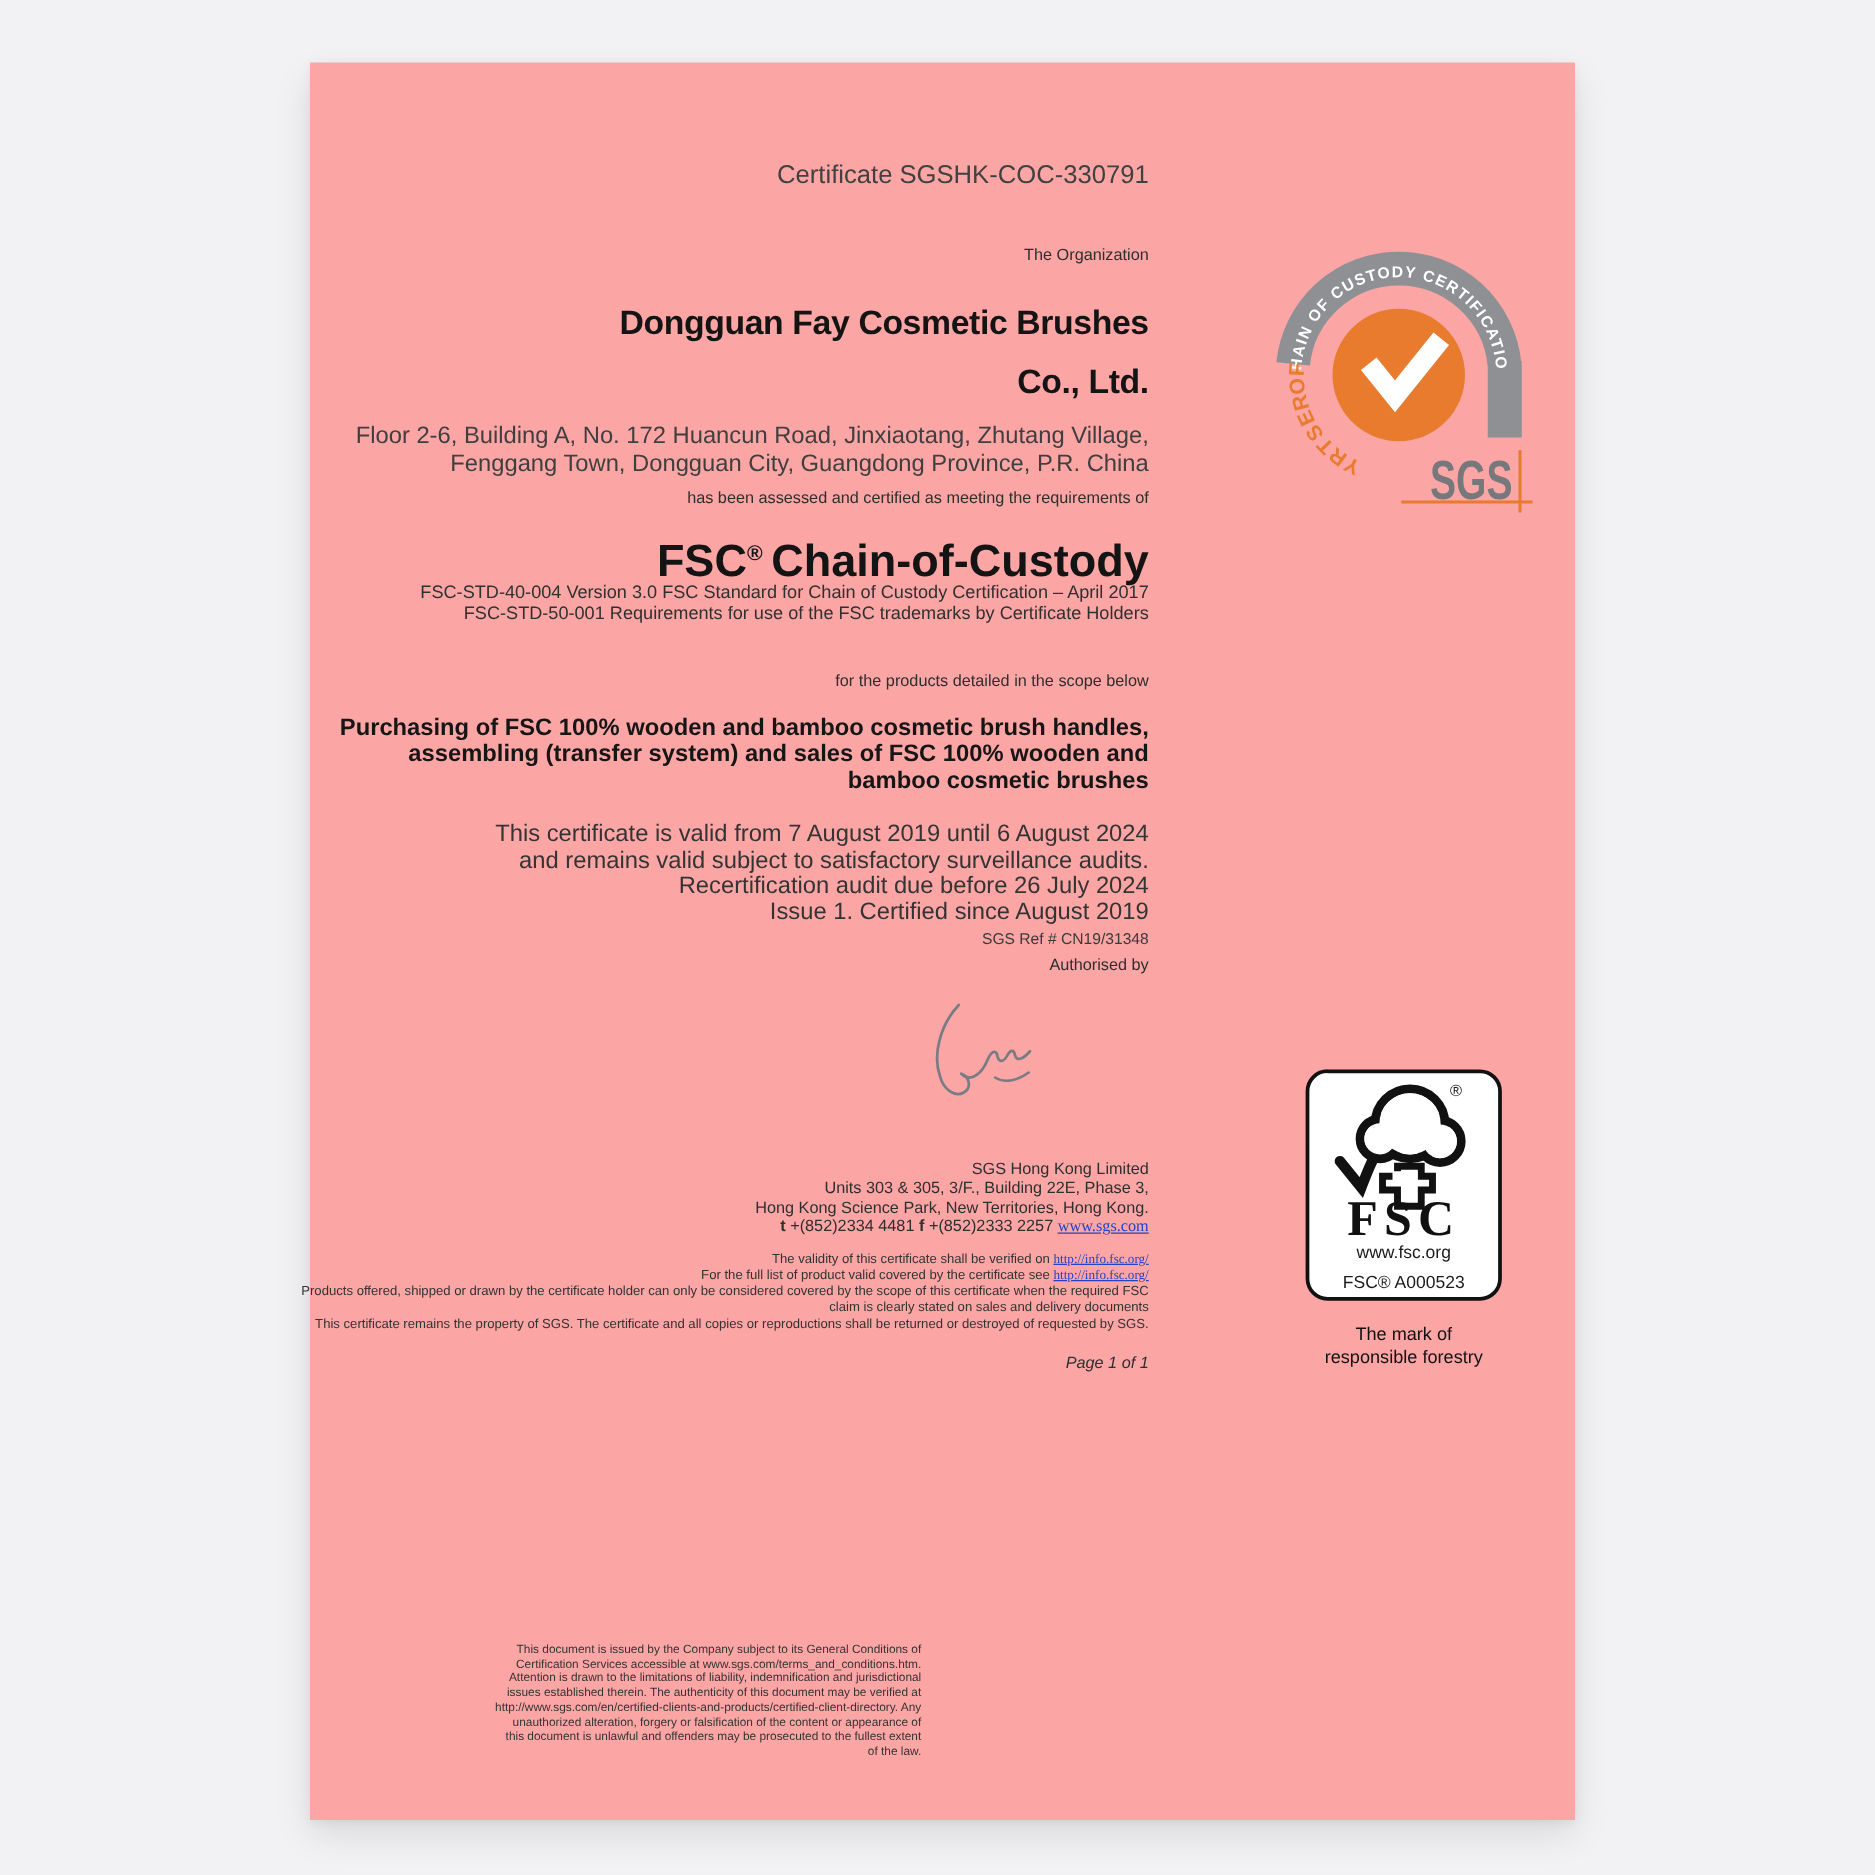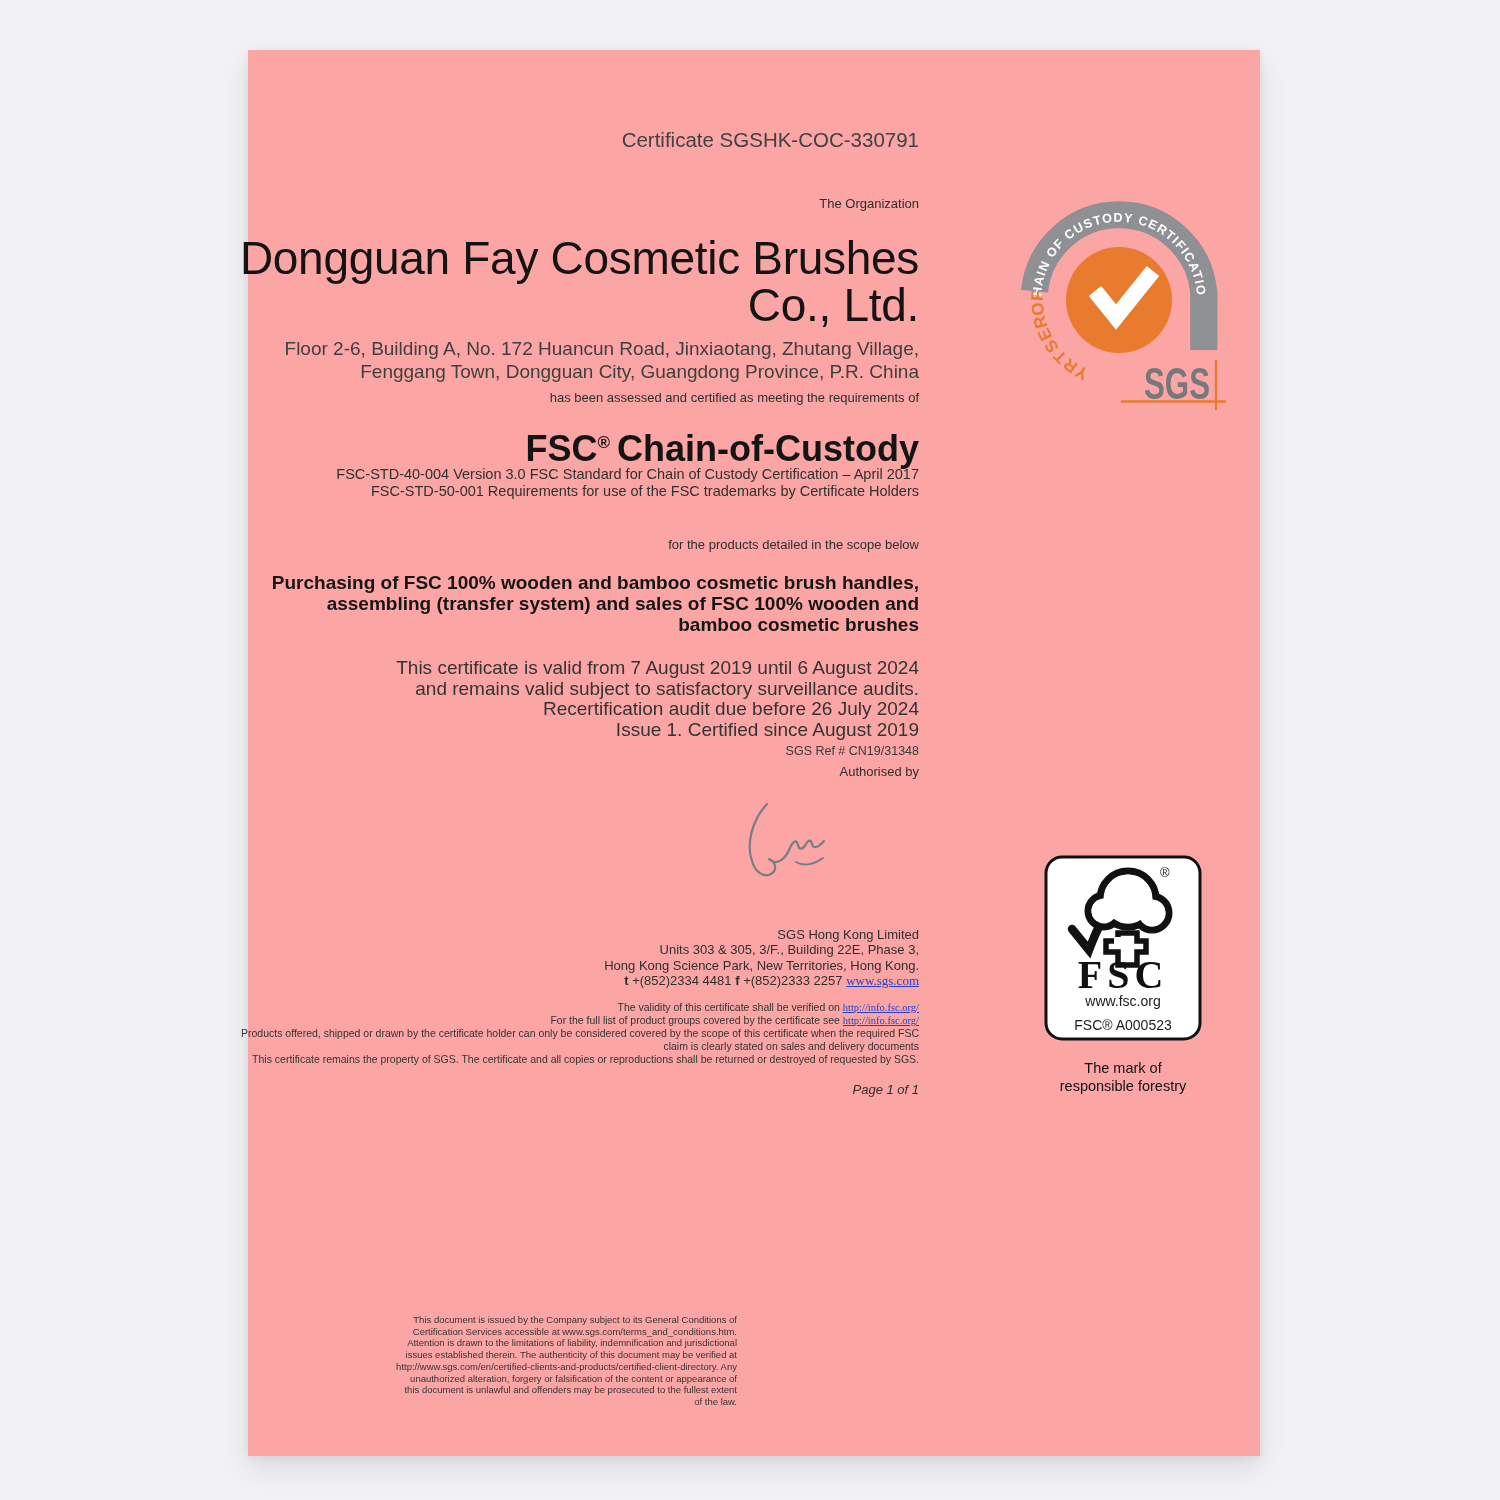--- a/index.html
+++ b/index.html
@@ -5,21 +5,21 @@
   html,body{margin:0;padding:0;width:1500px;height:1500px;background:#f2f2f4;overflow:hidden;
             font-family:"Liberation Sans","DejaVu Sans",sans-serif;color:#3a3a3a;}
   #paper{position:absolute;left:248px;top:50px;width:1012px;height:1406px;background:#fca5a5;
          box-shadow:0 12px 28px rgba(0,0,0,.10),0 2px 8px rgba(0,0,0,.06);}
   .abs{position:absolute;}
   .rcol{position:absolute;right:341px;text-align:right;}
   .rcol div{white-space:nowrap;}
   a{color:#2442c8;text-decoration:underline;cursor:pointer;font-family:Liberation Serif, serif;}
   .cert-no{top:78px;font-size:20.5px;color:#414141;}
   .org-label{top:146px;font-size:13px;color:#2e2e2e;}
-  .org-name{top:185px;font-size:46px;line-height:47px;font-weight:normal;color:#141414;letter-spacing:-.3px;}
+  .org-name{top:185px;font-size:27px;line-height:47px;font-weight:bold;color:#141414;letter-spacing:-.3px;}
   .org-addr{top:288px;font-size:19px;line-height:22.5px;color:#3f3f3f;}
   .assessed{top:340px;font-size:13px;color:#2e2e2e;}
   .fsc-title{top:373px;font-size:36px;line-height:40px;font-weight:bold;color:#141414;}
   .fsc-title sup{font-size:17px;}
   .title-rest{margin-left:7px;}
   .standards{top:416px;font-size:14.5px;line-height:17.2px;color:#303030;}
   .products{top:487px;font-size:13px;color:#2e2e2e;text-align:center;}
   .scope{top:522px;font-size:19px;line-height:21px;font-weight:bold;color:#161616;}
   .validity{top:608px;font-size:19px;line-height:20.5px;color:#343434;}
   .sgsref{top:694px;font-size:12.5px;color:#3a3a3a;}
@@ -100,21 +100,21 @@
       <span>+(852)2333 2257</span>
       <a>www.sgs.com</a>
     </div>
   </div>
 
   <div class="rcol fineprint">
     <div>
       <span>The validity of this certificate shall be verified on </span><a>http://info.fsc.org/</a>
     </div>
     <div>
-      <span>For the full list of product groups covered by the certificate see </span><a>http://info.fsc.org/</a>
+      <span>For the full list of product valid covered by the certificate see </span><a>http://info.fsc.org/</a>
     </div>
     <div>Products offered, shipped or drawn by the certificate holder can only be considered covered by the scope of this certificate when the required FSC</div>
     <div>claim is clearly stated on sales and delivery documents</div>
     <div>This certificate remains the property of SGS. The certificate and all copies or reproductions shall be returned or destroyed of requested by SGS.</div>
   </div>
 
   <div class="rcol pagelabel">Page 1 of 1</div>
 
   <div class="disclaimer">
     <div>This document is issued by the Company subject to its General Conditions of</div>

